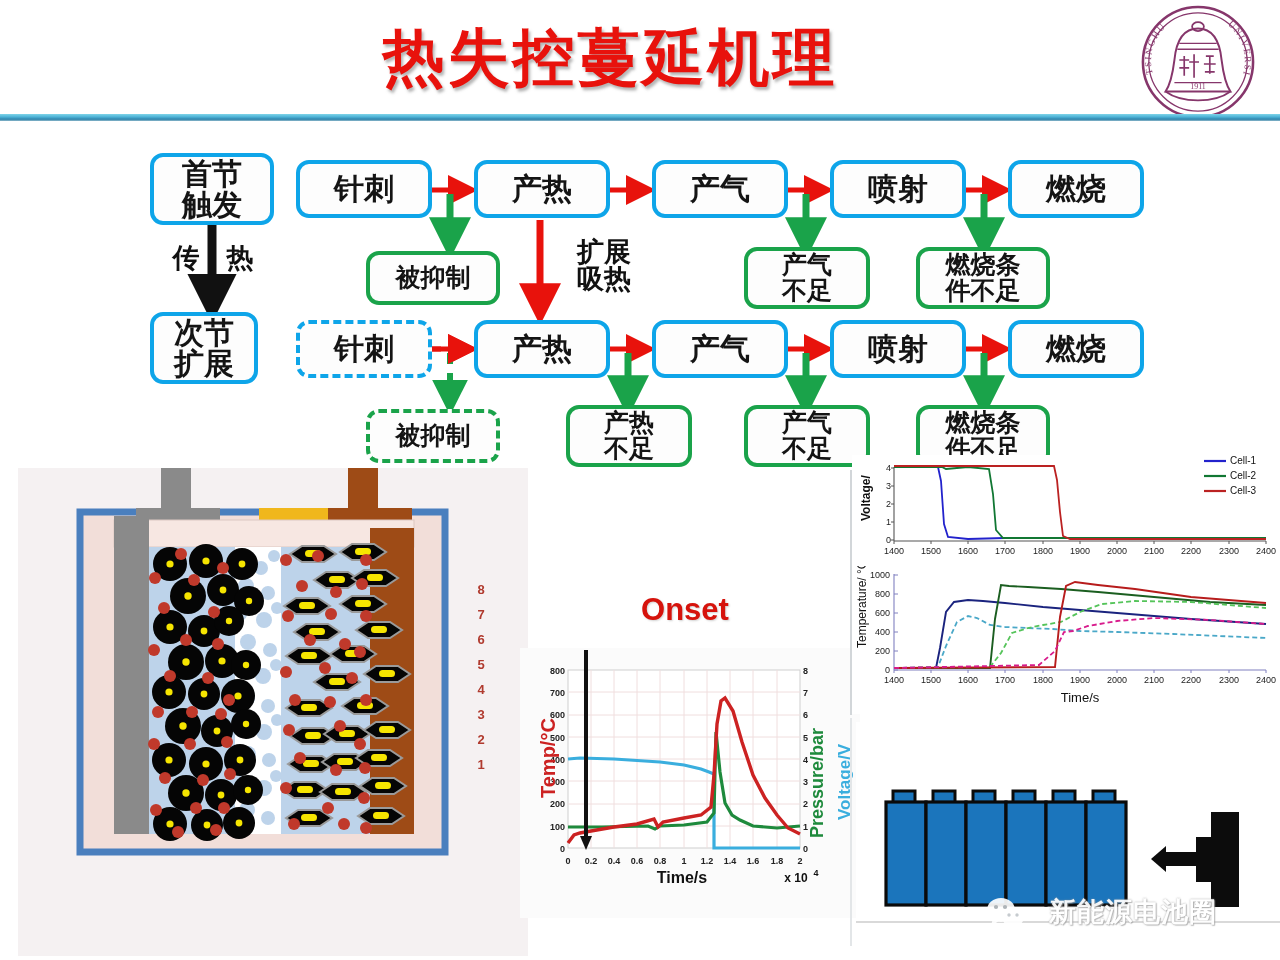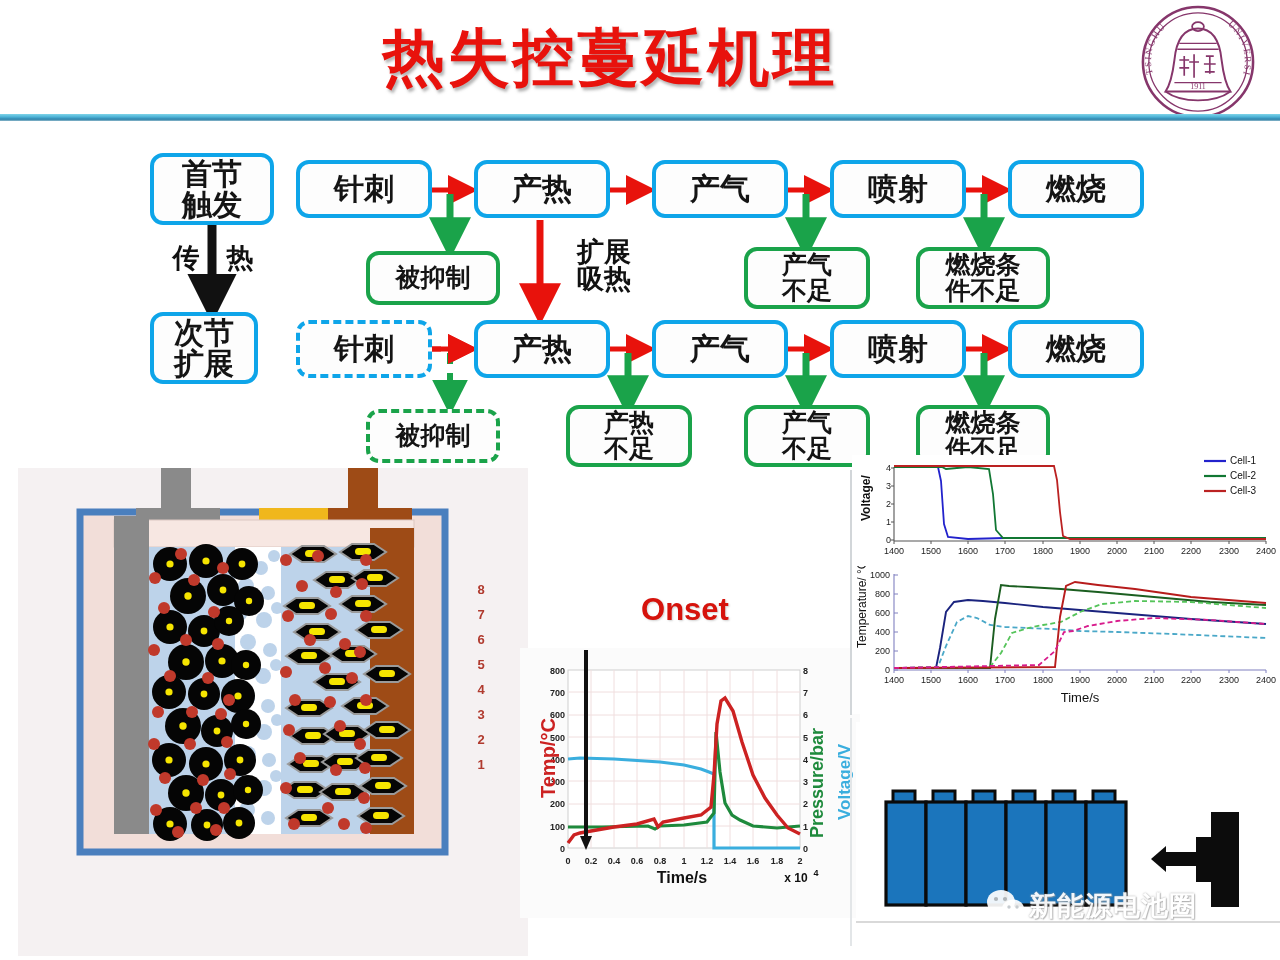--- a/index.html
+++ b/index.html
@@ -84,21 +84,21 @@
   #panel-volt { position: absolute; left: 852px; top: 455px; width: 428px; height: 115px; background:#fff; }
   #panel-temp { position: absolute; left: 852px; top: 566px; width: 356px; height: 148px; background:#fff; }
   #panel-module { position: absolute; left: 856px; top: 722px; width: 424px; height: 225px; background:#ffffff; }
 
   .tick { font-size: 9px; fill: #222; font-family: "Liberation Sans", sans-serif; }
   .legtext { font-size: 10px; fill: #111; font-family: "Liberation Sans", sans-serif; }
 
   
   #watermark {
     position: absolute; left: 985px; top: 888px; width: 290px; height: 42px;
-    display: flex; align-items: flex-start; gap: 4px;
+    display: flex; align-items: flex-end; gap: 24px;
   }
   #wm-text {
     font-size: 27px; font-weight: bold; color: #ffffff;
     font-family: "DejaVu Sans", sans-serif; letter-spacing: 1px;
     text-shadow: 0 0 2px rgba(150,150,150,0.85), 1px 1px 1px rgba(160,160,160,0.7);
     opacity: 0.95;
   }
 </style>
 </head>
 <body>

